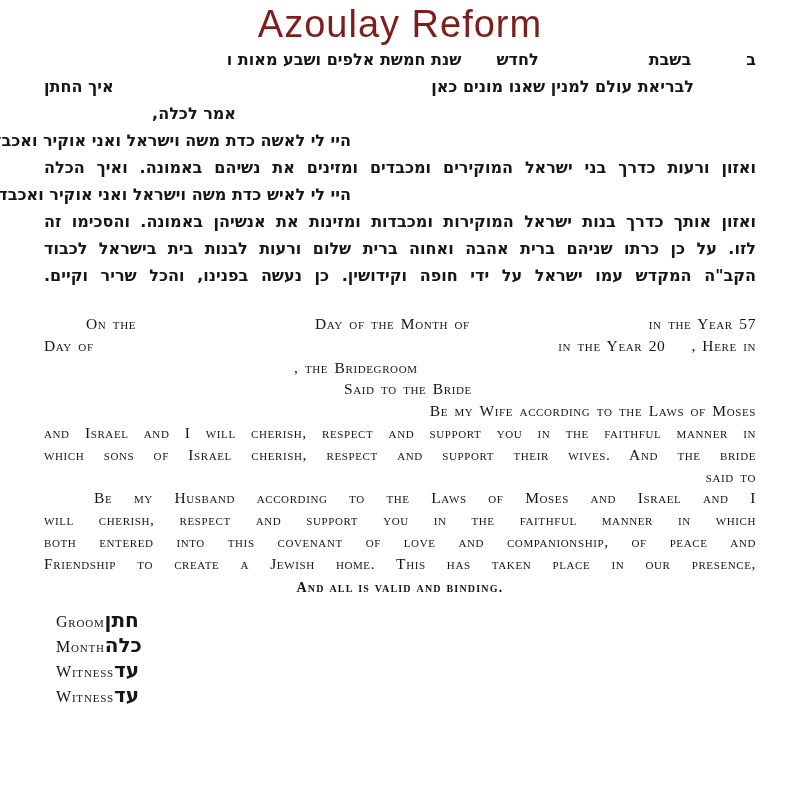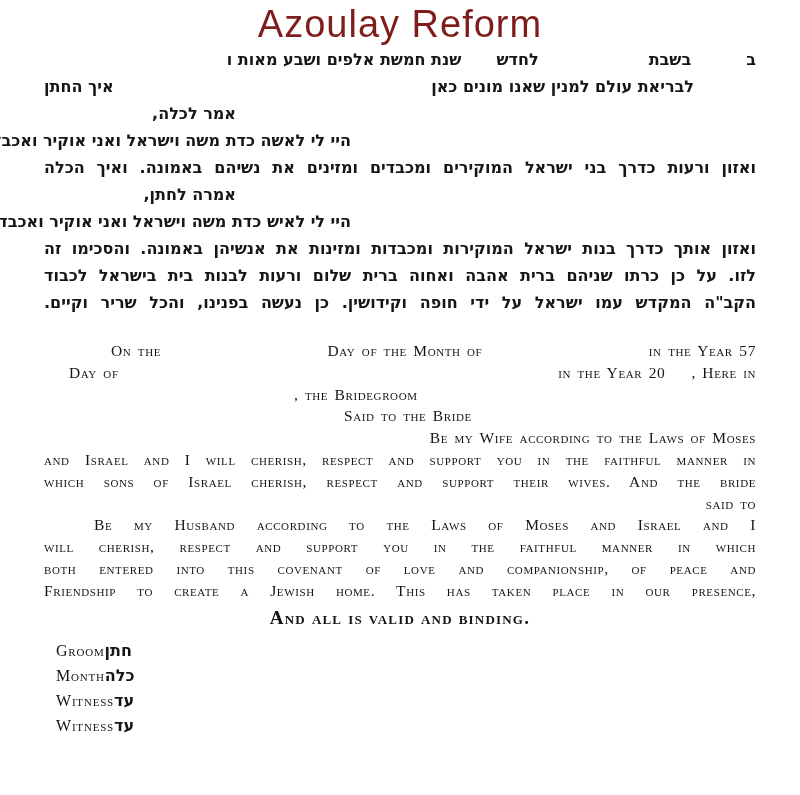--- a/index.html
+++ b/index.html
@@ -28,46 +28,46 @@
   .h-indent-said  { padding-left:0; padding-right:520px; white-space:nowrap; }
   .h-indent-vow   { padding-right:405px; white-space:nowrap; }
   .hjust { text-align:justify; text-align-last:justify; }
   
   .english {
     margin:24px 44px 0; color:#141414;
     font-family:"Liberation Serif", serif; font-variant:small-caps;
     font-size:15.5px; letter-spacing:0.6px; word-spacing:2px;
   }
   .eline { height:21.8px; line-height:21.8px; }
-  .eflex { display:flex; justify-content:space-between; align-items:baseline;margin-left:25px; }
+  .eflex { display:flex; justify-content:space-between; align-items:baseline; }
   .eleft-40 { margin-left:42px; }
   .igap { display:inline-block; width:26px; height:1px; }
   .e-ind-bridegroom { margin-left:250px; }
   .e-ind-said { margin-left:300px; }
   .eright { text-align:right; }
   .ejust { text-align:justify; text-align-last:justify; }
   .ejust-ind { text-align:justify; text-align-last:justify; padding-left:50px; }
   
   .closing {
     margin-top:5px; text-align:center;
     font-family:"Liberation Serif", serif; font-variant:small-caps;
-    font-size:19px; font-weight:bold; letter-spacing:1.2px; color:#141414;
+    font-size:14px; font-weight:bold; letter-spacing:1.2px; color:#141414;
   }
   
   .sigs { margin:12px 44px 0; }
   .sig-row { display:flex; justify-content:flex-start; align-items:baseline; height:25px; }
   .sig-label {
     margin-left:12px;
     font-family:"Liberation Serif", serif; font-variant:small-caps;
     font-size:16px; letter-spacing:0.8px; color:#141414;
   }
   .sig-heb {
     direction:rtl;
     font-family:"DejaVu Sans", sans-serif; font-weight:bold;
-    font-size:16px; color:#161616;
+    font-size:20px; color:#161616;
   }
 </style>
 </head>
 <body>
 
 <div class="page">
 
   <div class="title">Azoulay Reform</div>
 
   <div class="hebrew">
@@ -82,21 +82,20 @@
     </div>
     <div class="hline hflex">
       <span class="sp sp62"></span>
       <span>לבריאת עולם למנין שאנו מונים כאן</span>
       <span class="grow"></span>
       <span>איך החתן</span>
     </div>
     <div class="hline h-indent-said">אמר לכלה,</div>
     <div class="hline h-indent-vow">היי לי לאשה כדת משה וישראל ואני אוקיר ואכבד</div>
     <div class="hline hjust">ואזון ורעות כדרך בני ישראל המוקירים ומכבדים ומזינים את נשיהם באמונה. ואיך הכלה</div>
-    <div class="hline h-indent-said">אמרה לחתן,</div>
     <div class="hline h-indent-vow">היי לי לאיש כדת משה וישראל ואני אוקיר ואכבד</div>
     <div class="hline hjust">ואזון אותך כדרך בנות ישראל המוקירות ומכבדות ומזינות את אנשיהן באמונה. והסכימו זה</div>
     <div class="hline hjust">לזו. על כן כרתו שניהם ברית אהבה ואחוה ברית שלום ורעות לבנות בית בישראל לכבוד</div>
     <div class="hline hjust">הקב"ה המקדש עמו ישראל על ידי חופה וקידושין. כן נעשה בפנינו, והכל שריר וקיים.</div>
   </div>
 
   <div class="english">
     <div class="eline eflex">
       <span class="eleft-40">On the</span>
       <span>Day of the Month of</span>

